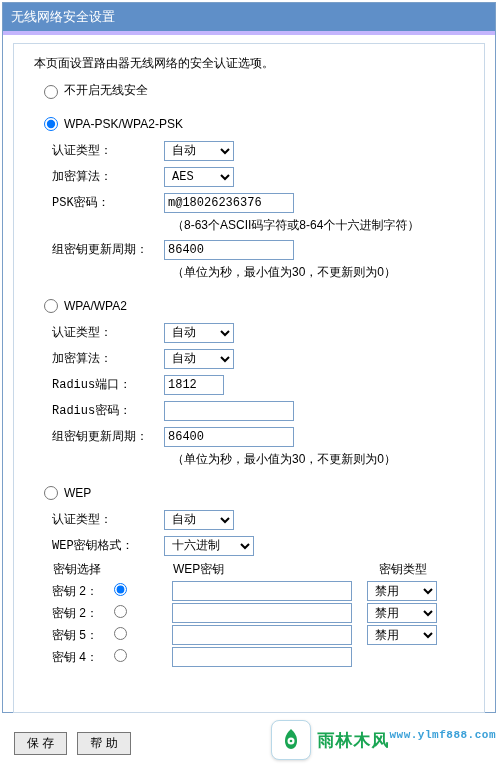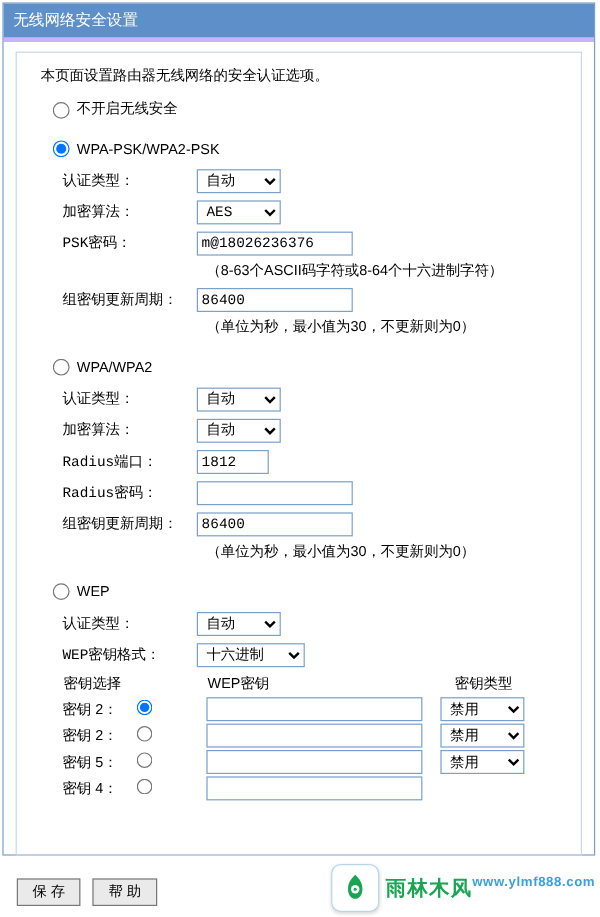--- a/index.html
+++ b/index.html
@@ -133,21 +133,21 @@
       align-items: center;
       justify-content: center;
       box-shadow: 0 1px 3px rgba(0,0,0,0.15);
     }
     .wm-txt {
       display: flex;
       flex-direction: row;
       justify-content: center;
     }
     .wm-txt .cn { color: #1aa553; font-size: 17px; font-weight: bold; letter-spacing: 1px; }
-    .wm-txt .url { color: #3aa0d8; font-size: 11px; font-weight: bold; letter-spacing: 0.5px; }
+    .wm-txt .url { color: #3aa0d8; font-size: 11px; font-weight: bold; letter-spacing: 0.5px; font-family: Liberation Mono, monospace; }
   </style>
 </head>
 <body>
 
 <div class="outer">
   <div class="header">无线网络安全设置</div>
   <div class="inner">
 
     <div class="intro">
       <span>本页面设置路由器无线网络的安全认证选项。</span><br>

